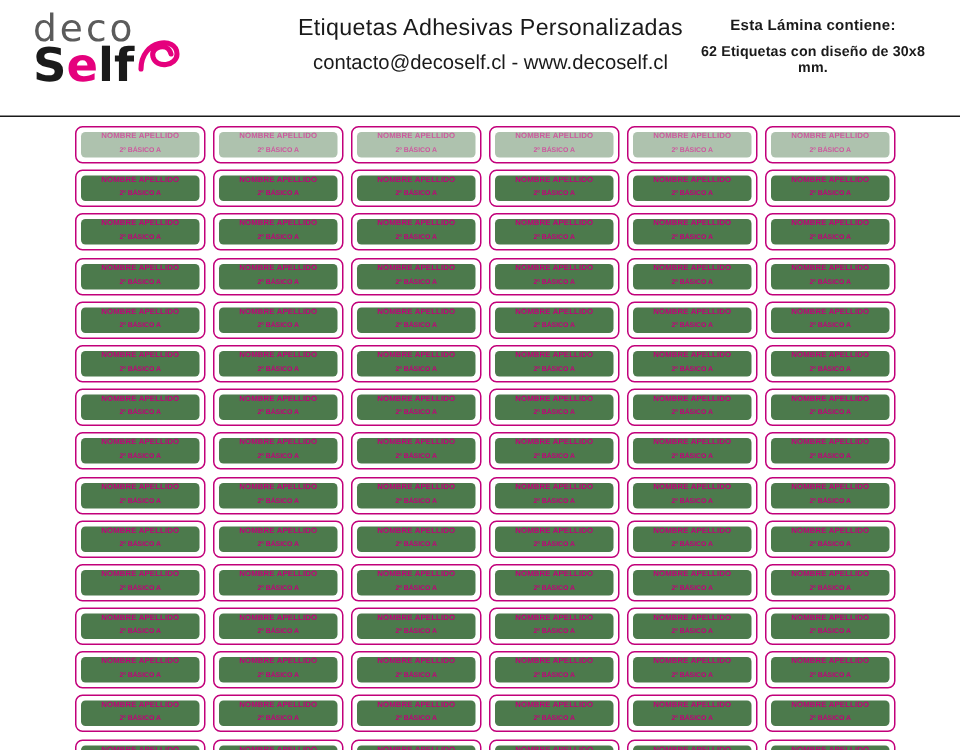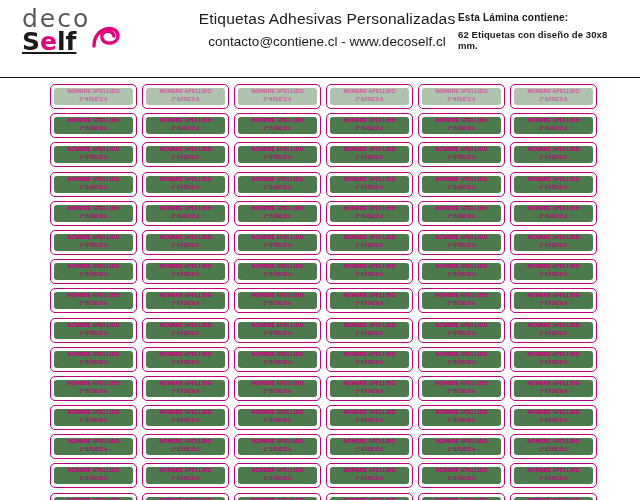--- a/index.html
+++ b/index.html
@@ -38,26 +38,25 @@
   }
   .logo-deco {
     font-family: "DejaVu Sans", sans-serif;
     font-size: 25px;
     letter-spacing: 2px;
     color: #5b5b5b;
     font-weight: 400;
   }
   .logo-self {
     font-family: "DejaVu Sans", sans-serif;
-    font-size: 25px;
+    font-size: 31px;
     font-weight: 700;
     color: #1a1a1a;
     letter-spacing: 0px;
     margin-top: -2px;
-    text-decoration: underline;
   }
   .logo-self .pink {
     color: #e5007d;
   }
   .logo-swirl {
     position: absolute;
     left: 88px;
     top: 16px;
     width: 36px;
     height: 36px;
@@ -78,21 +77,21 @@
   .doc-contact {
     margin-top: 6px;
     font-size: 13.5px;
     color: #1a1a1a;
     font-family: "Liberation Sans", sans-serif;
   }
   .sheet-info {
     position: absolute;
     right: 14px;
     top: 12px;
-    text-align: left;
+    text-align: center;
     width: 168px;
     font-family: "Liberation Sans", sans-serif;
   }
   .sheet-info .line1 {
     font-size: 10px;
     font-weight: 700;
     color: #1a1a1a;
     letter-spacing: 0.2px;
   }
   .sheet-info .line2 {
@@ -176,21 +175,21 @@
     <div class="logo">
       <div class="logo-deco">deco</div>
       <div class="logo-self"><span>S</span><span class="pink">e</span><span>lf</span></div>
     </div>
     <svg class="logo-swirl" viewBox="0 0 36 36">
       <path d="M6 30 C 6 10, 30 8, 30 20 C 30 28, 16 30, 14 22 C 12 15, 24 12, 26 20" fill="none" stroke="#e5007d" stroke-width="3.4" stroke-linecap="round"></path>
     </svg>
 
     <div class="title-block">
       <div class="doc-title">Etiquetas Adhesivas Personalizadas</div>
-      <div class="doc-contact">contacto@contiene.cl - www.decoself.cl</div>
+      <div class="doc-contact">contacto@decoself.cl - www.decoself.cl</div>
     </div>
 
     <div class="sheet-info">
       <div class="line1">Esta Lámina contiene:</div>
       <div class="line2">62 Etiquetas con diseño de 30x8 mm.</div>
     </div>
   </div>
 
   <div class="grid" id="label-grid">
       <div class="label ghost">

